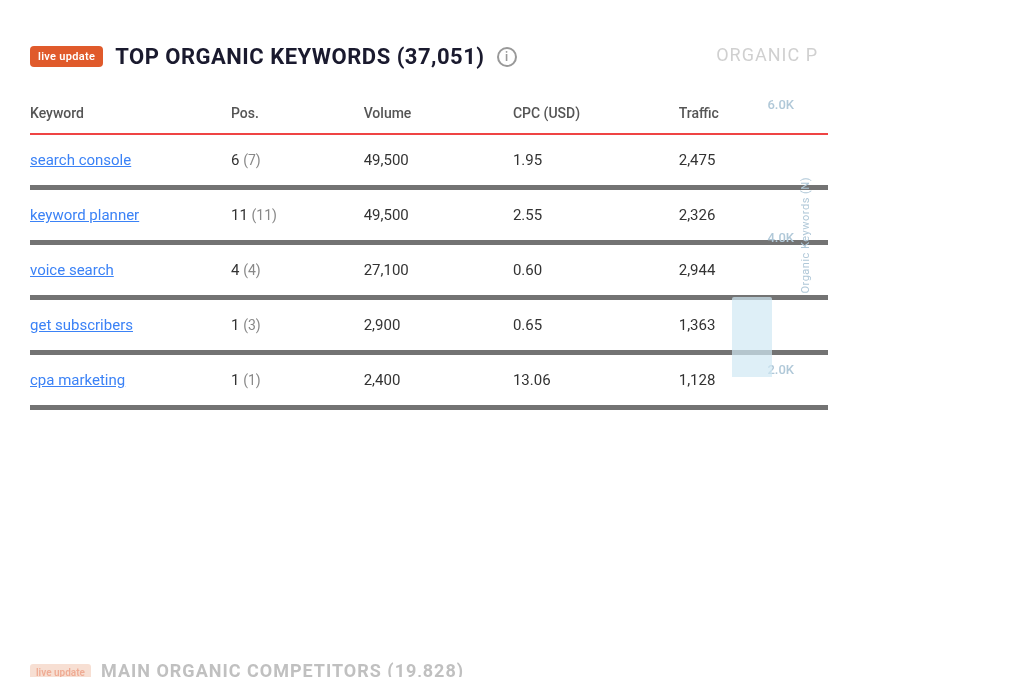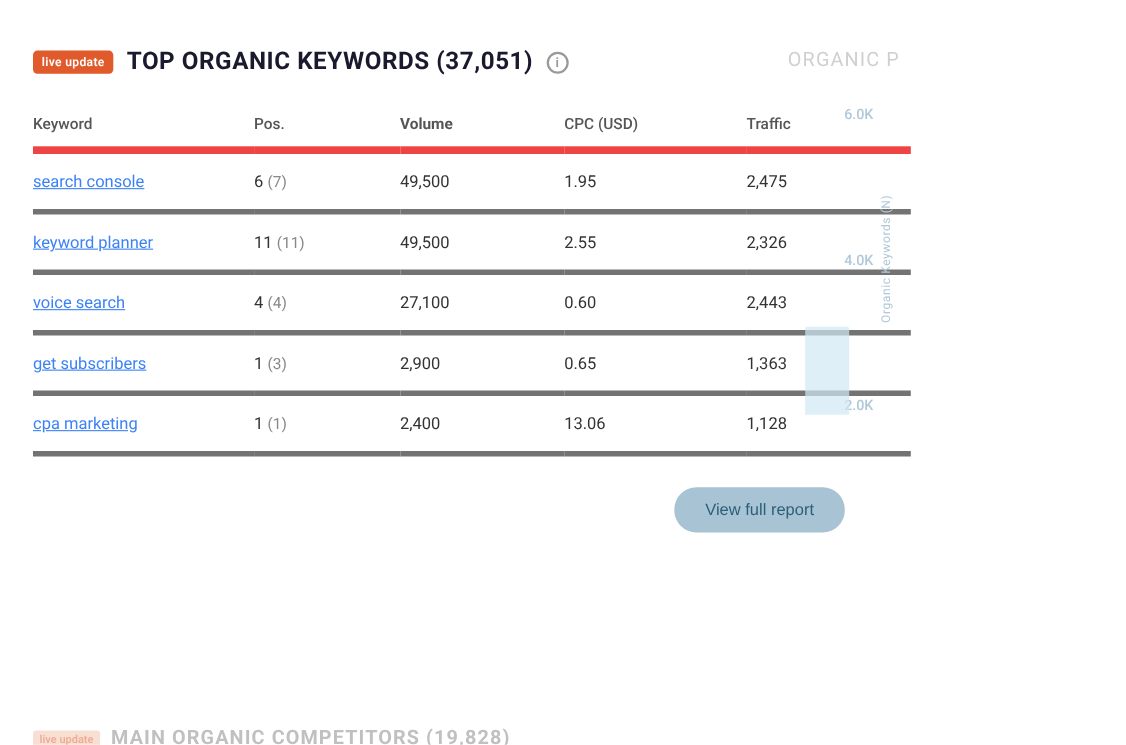--- a/index.html
+++ b/index.html
@@ -90,30 +90,29 @@
       width: 100%;
       border-collapse: collapse;
     }
 
     .keywords-table thead tr th {
       text-align: left;
       font-size: 14px;
       font-weight: 500;
       color: #555;
       padding: 8px 12px 12px 0;
-      border-bottom: 7px solid #ef4444;
+      border-bottom: 2px solid #ef4444;
     }
 
     .keywords-table thead tr th.col-pos {
       min-width: 80px;
     }
 
     .keywords-table thead tr th.col-volume {
       min-width: 90px;
-      font-weight: bold;
     }
 
     .keywords-table thead tr th.col-cpc {
       min-width: 100px;
     }
 
     .keywords-table thead tr th.col-traffic {
       min-width: 90px;
     }
 
@@ -290,40 +289,39 @@
               <td>11 <span class="pos-secondary">(11)</span></td>
               <td>49,500</td>
               <td>2.55</td>
               <td>2,326</td>
             </tr>
             <tr>
               <td><a class="keyword-link" href="#">voice search</a></td>
               <td>4 <span class="pos-secondary">(4)</span></td>
               <td>27,100</td>
               <td>0.60</td>
-              <td>2,443</td>
+              <td>2,944</td>
             </tr>
             <tr>
               <td><a class="keyword-link" href="#">get subscribers</a></td>
               <td>1 <span class="pos-secondary">(3)</span></td>
               <td>2,900</td>
               <td>0.65</td>
               <td>1,363</td>
             </tr>
             <tr>
               <td><a class="keyword-link" href="#">cpa marketing</a></td>
               <td>1 <span class="pos-secondary">(1)</span></td>
               <td>2,400</td>
               <td>13.06</td>
               <td>1,128</td>
             </tr>
           </tbody>
       </table>
 
-      <button class="view-report-btn">View full report</button>
     </div>
 
     <div class="chart-section">
       <div class="chart-y-labels">
         <span class="chart-y-label">6.0K</span>
         <span class="chart-y-label">4.0K</span>
         <span class="chart-y-label">2.0K</span>
       </div>
       <div class="chart-y-axis-title">Organic Keywords (N)</div>
       <div class="chart-bar-area">

